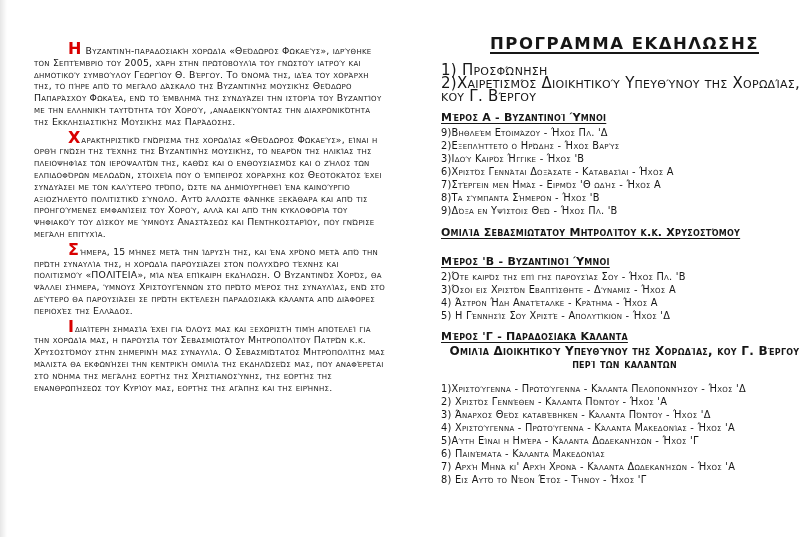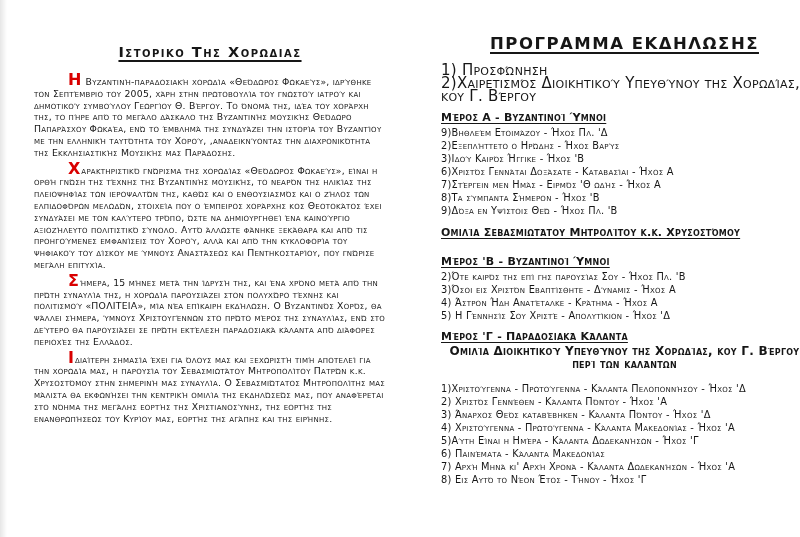--- a/index.html
+++ b/index.html
@@ -99,21 +99,20 @@
   .items-block.after-sub { margin-top: 11px; }
   .spacer-sm { height: 6px; }
 </style>
 </head>
 <body>
 
 <div class="sheet">
   <div class="scan-edge"></div>
 
   <div class="page page-left">
-    <div class="history-title">Ιστορικο Της Χορωδιας</div>
 
     <p class="para"><span class="drop-cap">Η</span><span> Βυζαντινή-παραδοσιακή χορωδία «Θεόδωρος Φωκαεύς», ιδρύθηκε τον Σεπτέμβριο του 2005, χάρη στην πρωτοβουλία του γνωστού ιατρού και δημοτικού συμβούλου Γεωργίου Θ. Βέργου. Το όνομά της, ιδέα του χοράρχη της, το πήρε από το μεγάλο δάσκαλο της Βυζαντινής μουσικής Θεόδωρο Παπαράσχου Φωκαέα, ενώ το έμβλημά της συνδυάζει την ιστορία του Βυζαντίου με την ελληνική ταυτότητα του Χορού, ,αναδεικνύοντας την διαχρονικότητα της Εκκλησιαστικής Μουσικής μας Παράδοσης.</span></p>
 
     <p class="para"><span class="drop-cap">Χ</span><span>αρακτηριστικό γνώρισμα της χορωδίας «Θεόδωρος Φωκαεύς», είναι η ορθή γνώση της τέχνης της Βυζαντινής μουσικής, το νεαρόν της ηλικίας της πλειοψηφίας των ιεροψαλτών της, καθώς και ο ενθουσιασμός και ο ζήλος των ελπιδοφόρων μελωδών, στοιχεία που ο έμπειρος χοράρχης κος Θεοτοκάτος έχει συνδυάσει με τον καλύτερο τρόπο, ώστε να δημιουργηθεί ένα καινούργιο αξιοζήλευτο πολιτιστικό σύνολο. Αυτό άλλωστε φάνηκε ξεκάθαρα και από τις προηγούμενες εμφανίσεις του Χορού, αλλά και από την κυκλοφορία του ψηφιακού του δίσκου με ύμνους Αναστάσεως και Πεντηκοσταρίου, που γνώρισε μεγάλη επιτυχία.</span></p>
 
     <p class="para"><span class="drop-cap">Σ</span><span>ήμερα, 15 μήνες μετά την ίδρυσή της, και ένα χρόνο μετά από την πρώτη συναυλία της, η χορωδία παρουσιάζει στον πολυχώρο τέχνης και πολιτισμού «ΠΟΛΙΤΕΙΑ», μία νέα επίκαιρη εκδήλωση. Ο Βυζαντινός Χορός, θα ψάλλει σήμερα, ύμνους Χριστουγέννων στο πρώτο μέρος της συναυλίας, ενώ στο δεύτερο θα παρουσιάσει σε πρώτη εκτέλεση παραδοσιακά κάλαντα από διάφορες περιοχές της Ελλάδος.</span></p>
 
     <p class="para"><span class="drop-cap">Ι</span><span>διαίτερη σημασία έχει για όλους μας και ξεχωριστή τιμή αποτελεί για την χορωδία μας, η παρουσία του Σεβασμιωτάτου Μητροπολίτου Πατρών κ.κ. Χρυσοστόμου στην σημερινή μας συναυλία. Ο Σεβασμιώτατος Μητροπολίτης μας μάλιστα θα εκφωνήσει την κεντρική ομιλία της εκδηλώσεώς μας, που αναφέρεται στο νόημα της μεγάλης εορτής της Χριστιανοσύνης, της εορτής της ενανθρωπήσεως του Κυρίου μας, εορτής της αγάπης και της ειρήνης.</span></p>
   </div>
 

